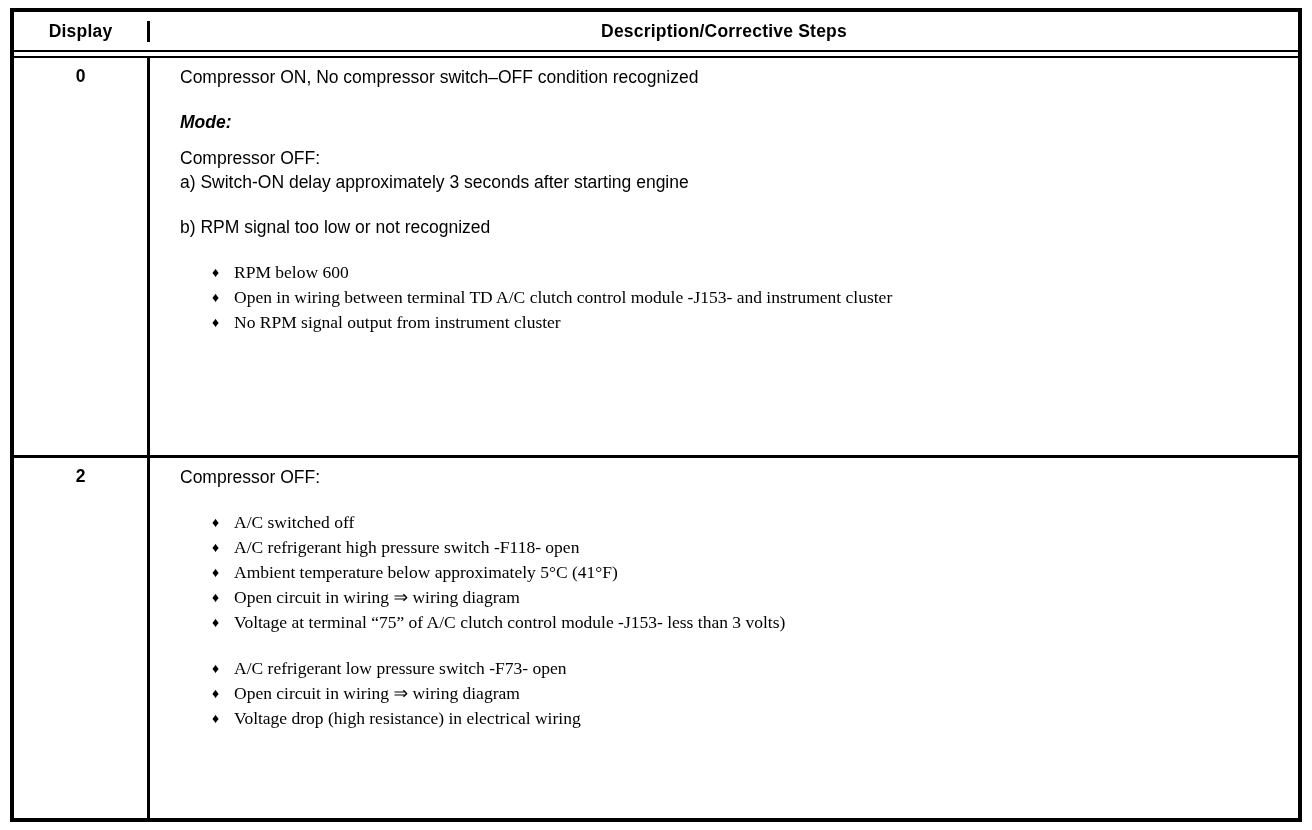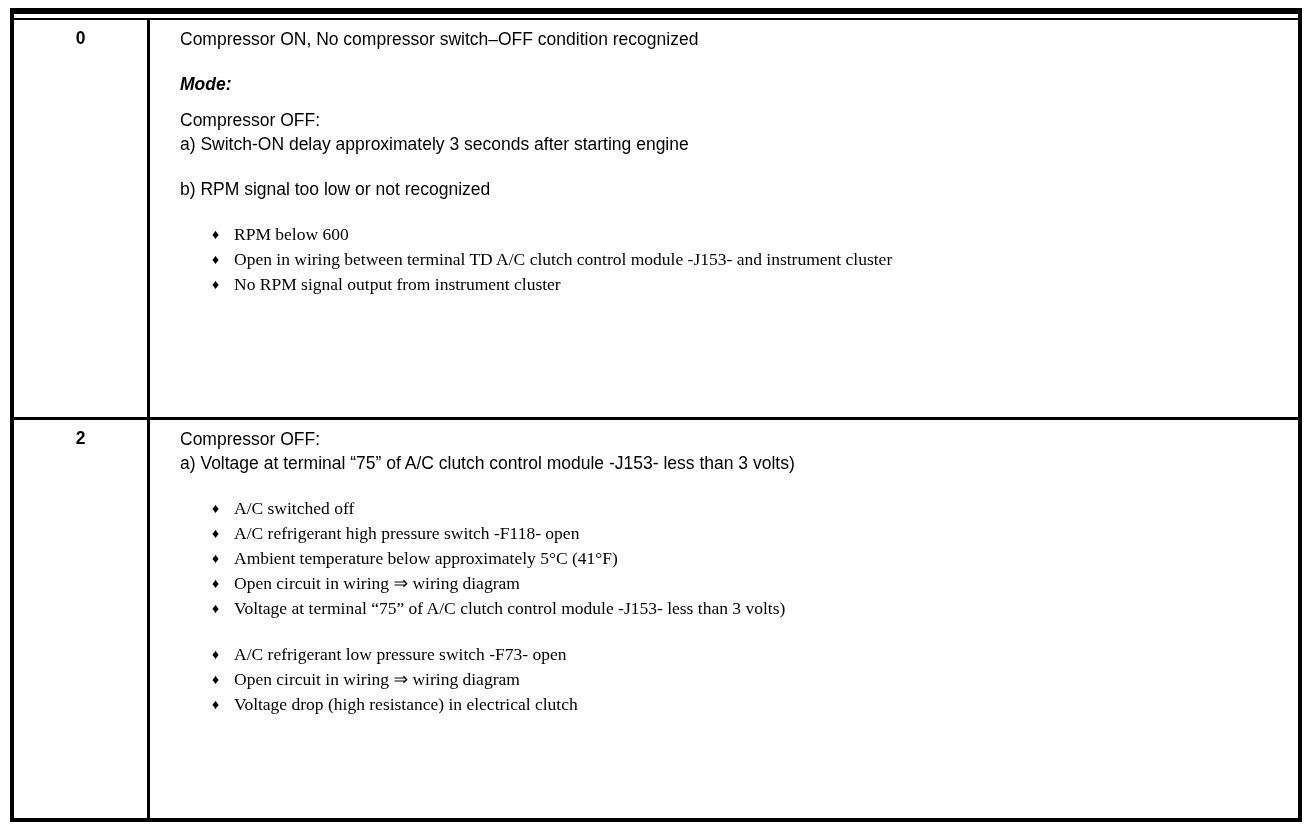--- a/index.html
+++ b/index.html
@@ -102,20 +102,24 @@
   .content-cell ul.bullets .bullet-text {
     flex: 1 1 auto;
     font-family: Liberation Serif, serif;
   }
   .content-cell strong { font-weight: normal; text-align: right; }
 </style>
 </head>
 <body>
 
 <div class="doc-table">
+  <div class="header-row">
+    <div class="display-col header-cell">Display</div>
+    <div class="desc-col header-cell">Description/Corrective Steps</div>
+  </div>
   <div class="double-rule"></div>
   <div style="display:flex;flex-direction:column;flex:1 1 auto;">
       <div class="body-row row-0">
         <div class="display-cell">0</div>
         <div class="content-cell">
           <p class="p">Compressor ON, No compressor switch–OFF condition recognized</p>
           <p class="note">Mode:</p>
           <p class="heading-group"><strong>Compressor OFF:</strong><br><span>a) Switch-ON delay approximately 3 seconds after starting engine</span></p>
           <p class="p">b) RPM signal too low or not recognized</p>
           <ul class="bullets">
@@ -130,21 +134,21 @@
             <li class="bullet-item">
               <span class="glyph">♦</span>
               <span class="bullet-text">No RPM signal output from instrument cluster</span>
             </li>
           </ul>
         </div>
       </div>
       <div class="body-row row-1">
         <div class="display-cell">2</div>
         <div class="content-cell">
-          <p class="heading-group"><strong>Compressor OFF:</strong><br><span>a) Voltage at terminal “75” of A/C clutch control module -J153- less than 3 volts)</span></p>
+          <p class="heading-group"><strong>Compressor OFF:</strong><br></p>
           <ul class="bullets">
             <li class="bullet-item">
               <span class="glyph">♦</span>
               <span class="bullet-text">A/C switched off</span>
             </li>
             <li class="bullet-item">
               <span class="glyph">♦</span>
               <span class="bullet-text">A/C refrigerant high pressure switch -F118- open</span>
             </li>
             <li class="bullet-item">
@@ -164,19 +168,19 @@
             <li class="bullet-item">
               <span class="glyph">♦</span>
               <span class="bullet-text">A/C refrigerant low pressure switch -F73- open</span>
             </li>
             <li class="bullet-item">
               <span class="glyph">♦</span>
               <span class="bullet-text">Open circuit in wiring ⇒ wiring diagram</span>
             </li>
             <li class="bullet-item">
               <span class="glyph">♦</span>
-              <span class="bullet-text">Voltage drop (high resistance) in electrical clutch</span>
+              <span class="bullet-text">Voltage drop (high resistance) in electrical wiring</span>
             </li>
           </ul>
         </div>
       </div>
     </div>
 </div>
 
 </body></html>

